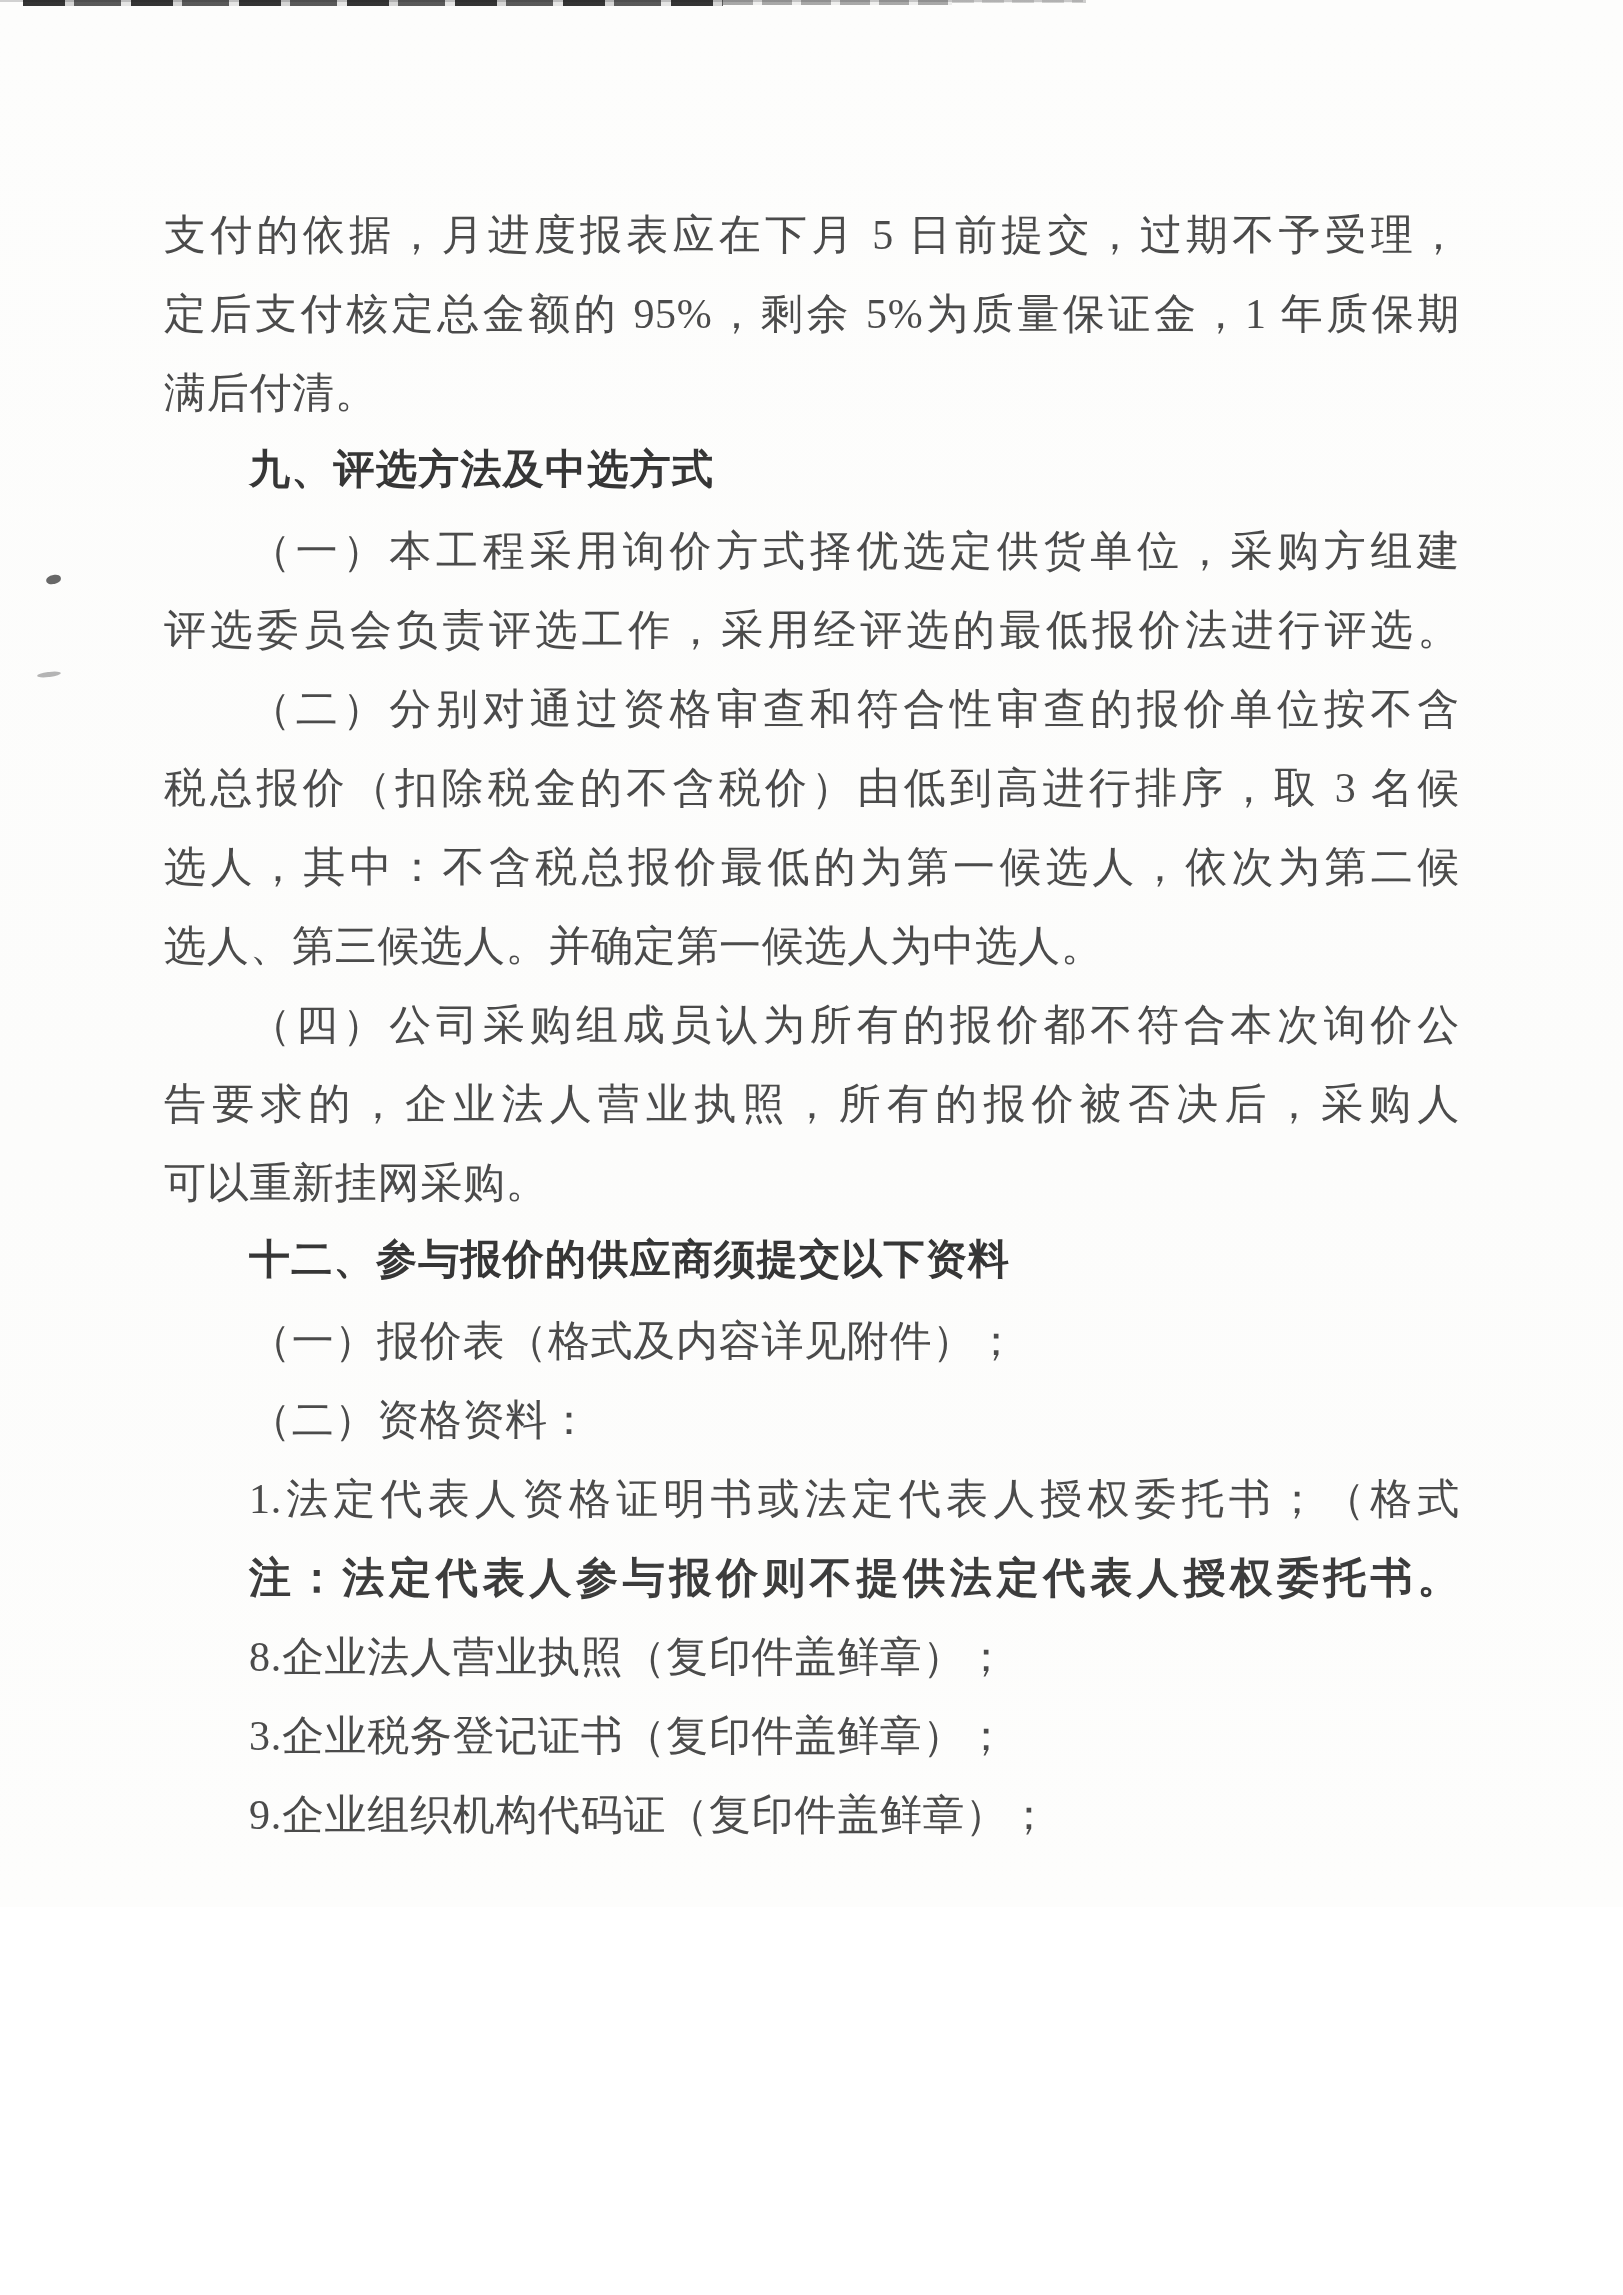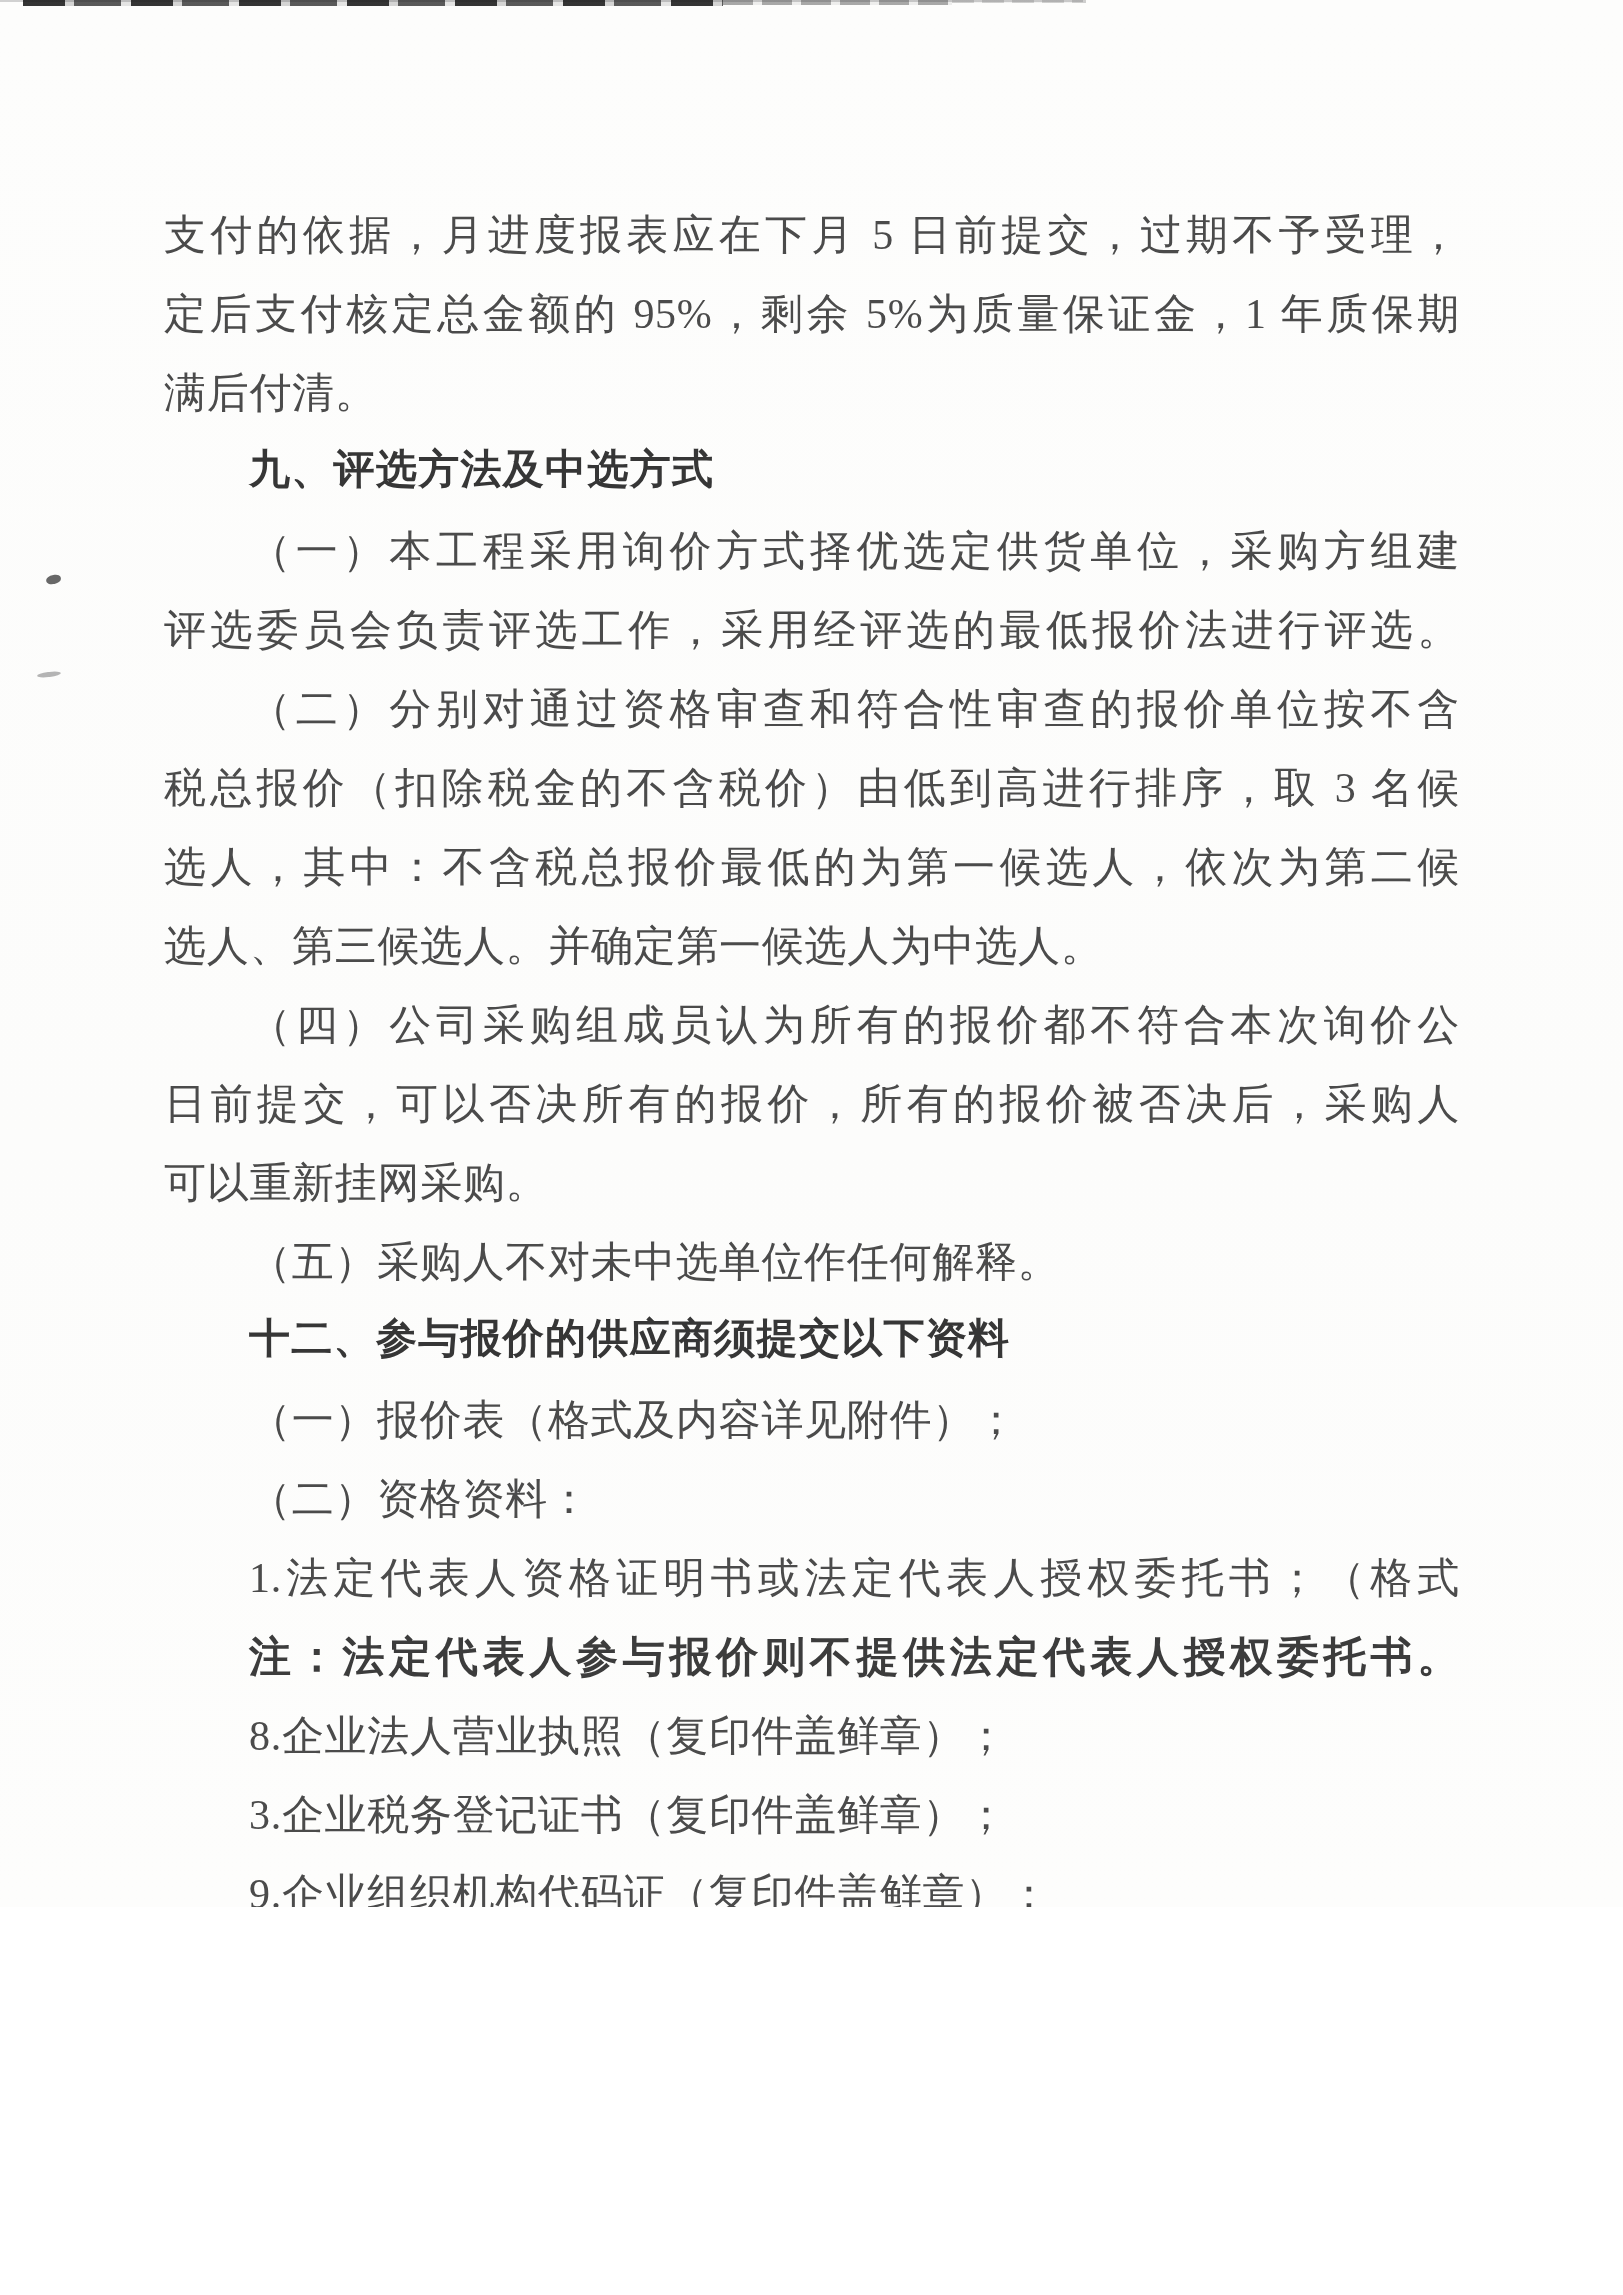--- a/index.html
+++ b/index.html
@@ -74,23 +74,22 @@
     <div class="ln jf">定后支付核定总金额的 95%，剩余 5%为质量保证金，1 年质保期</div>
     <div class="ln">满后付清。</div>
     <div class="ln hd ind">九、评选方法及中选方式</div>
     <div class="ln jf ind">（一）本工程采用询价方式择优选定供货单位，采购方组建</div>
     <div class="ln jf">评选委员会负责评选工作，采用经评选的最低报价法进行评选。</div>
     <div class="ln jf ind">（二）分别对通过资格审查和符合性审查的报价单位按不含</div>
     <div class="ln jf">税总报价（扣除税金的不含税价）由低到高进行排序，取 3 名候</div>
     <div class="ln jf">选人，其中：不含税总报价最低的为第一候选人，依次为第二候</div>
     <div class="ln">选人、第三候选人。并确定第一候选人为中选人。</div>
     <div class="ln jf ind">（四）公司采购组成员认为所有的报价都不符合本次询价公</div>
-    <div class="ln jf">日前提交，可以否决所有的报价，所有的报价被否决后，采购人</div>
+    <div class="ln jf">告要求的，企业法人营业执照，所有的报价被否决后，采购人</div>
     <div class="ln">可以重新挂网采购。</div>
-    <div class="ln ind">（五）采购人不对未中选单位作任何解释。</div>
     <div class="ln hd ind">十二、参与报价的供应商须提交以下资料</div>
     <div class="ln ind">（一）报价表（格式及内容详见附件）；</div>
     <div class="ln ind">（二）资格资料：</div>
     <div class="ln jf ind">1.法定代表人资格证明书或法定代表人授权委托书；（格式</div>
     <div class="ln bd jf ind">注：法定代表人参与报价则不提供法定代表人授权委托书。</div>
     <div class="ln ind">8.企业法人营业执照（复印件盖鲜章）；</div>
     <div class="ln ind">3.企业税务登记证书（复印件盖鲜章）；</div>
     <div class="ln ind">9.企业组织机构代码证（复印件盖鲜章）；</div>
   </div>
 

